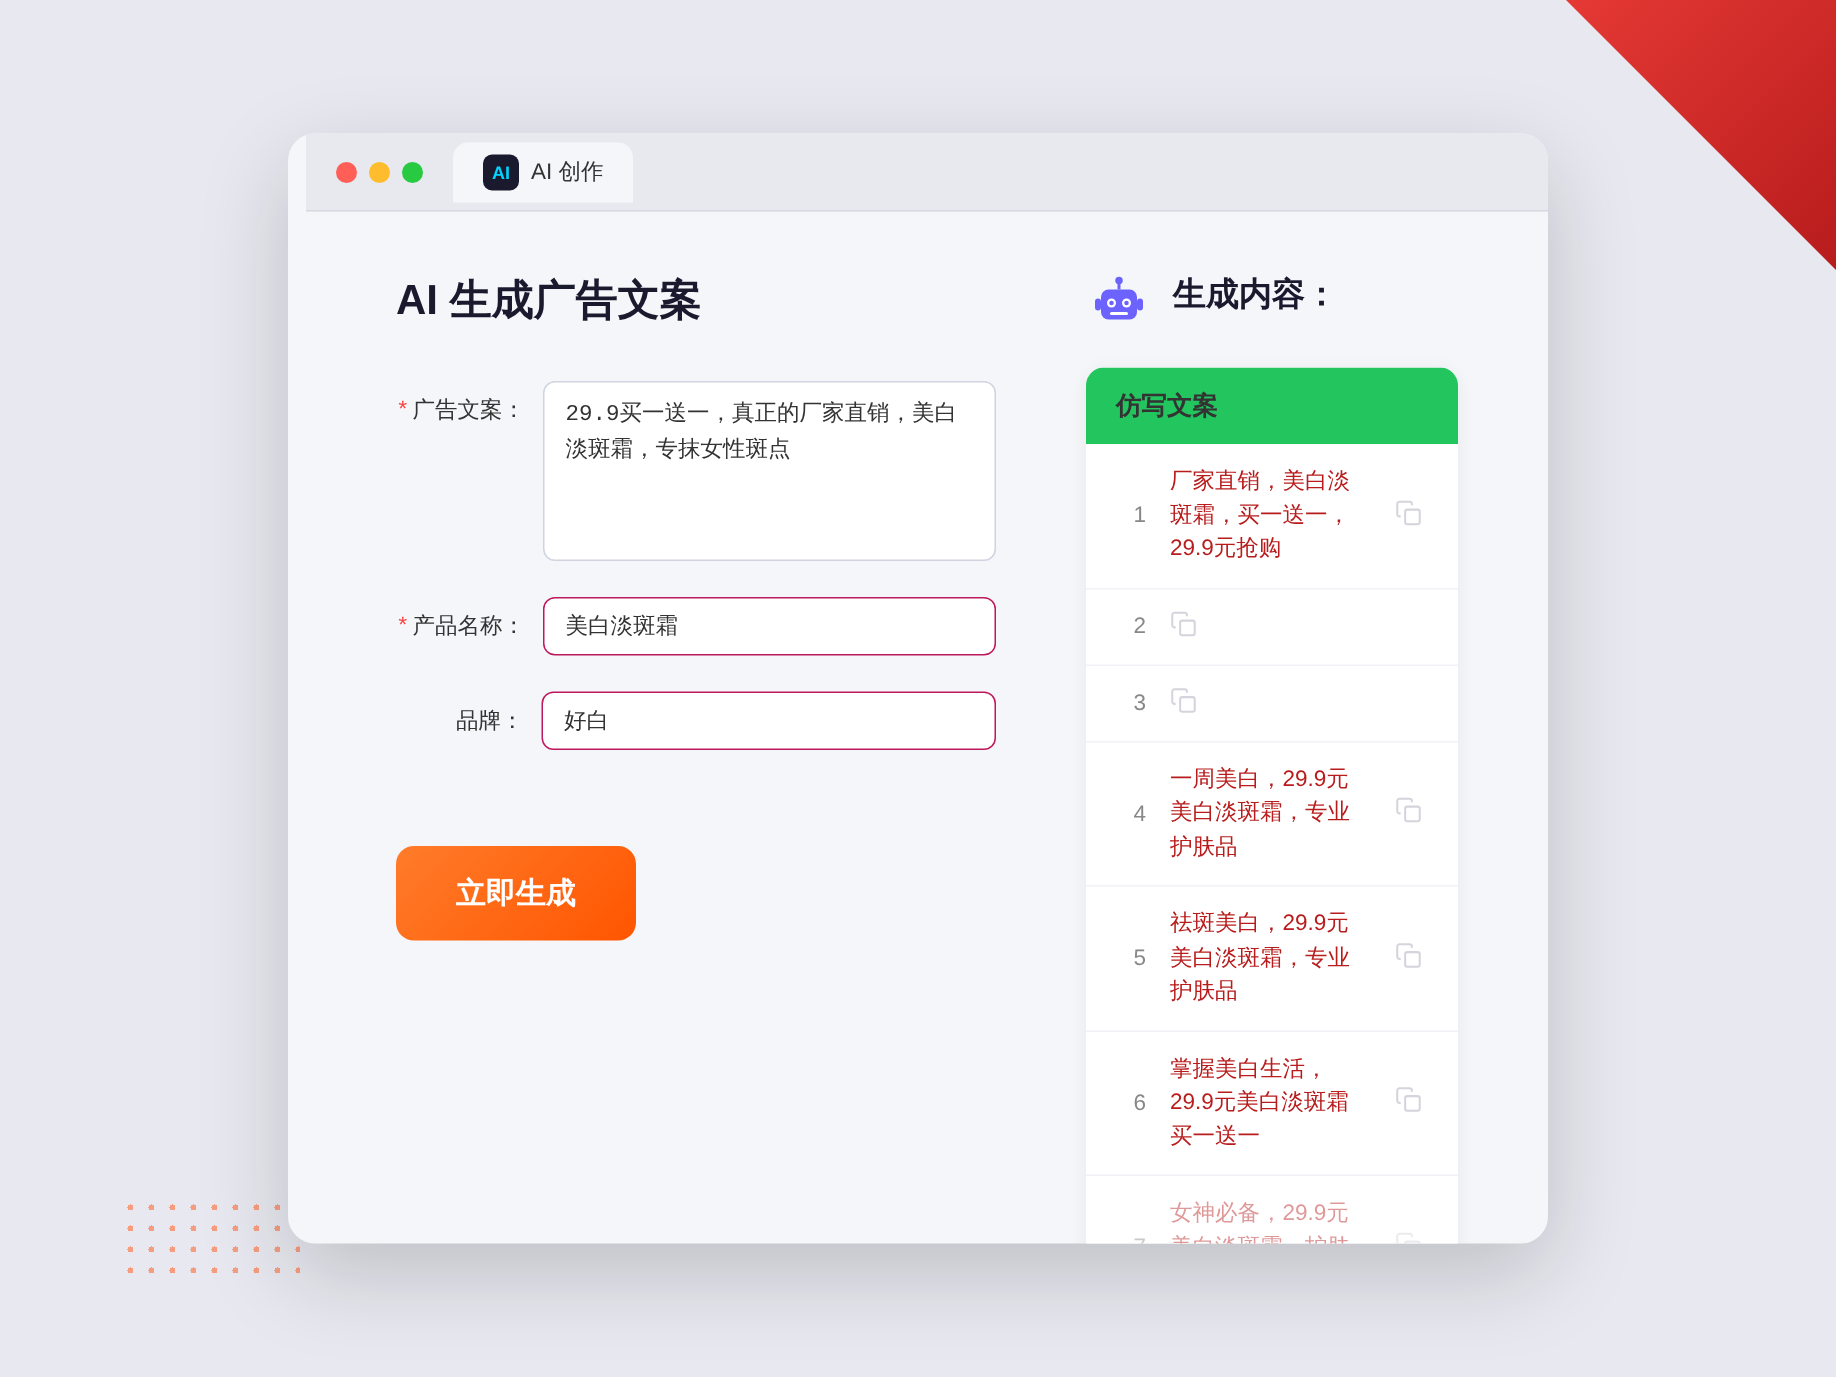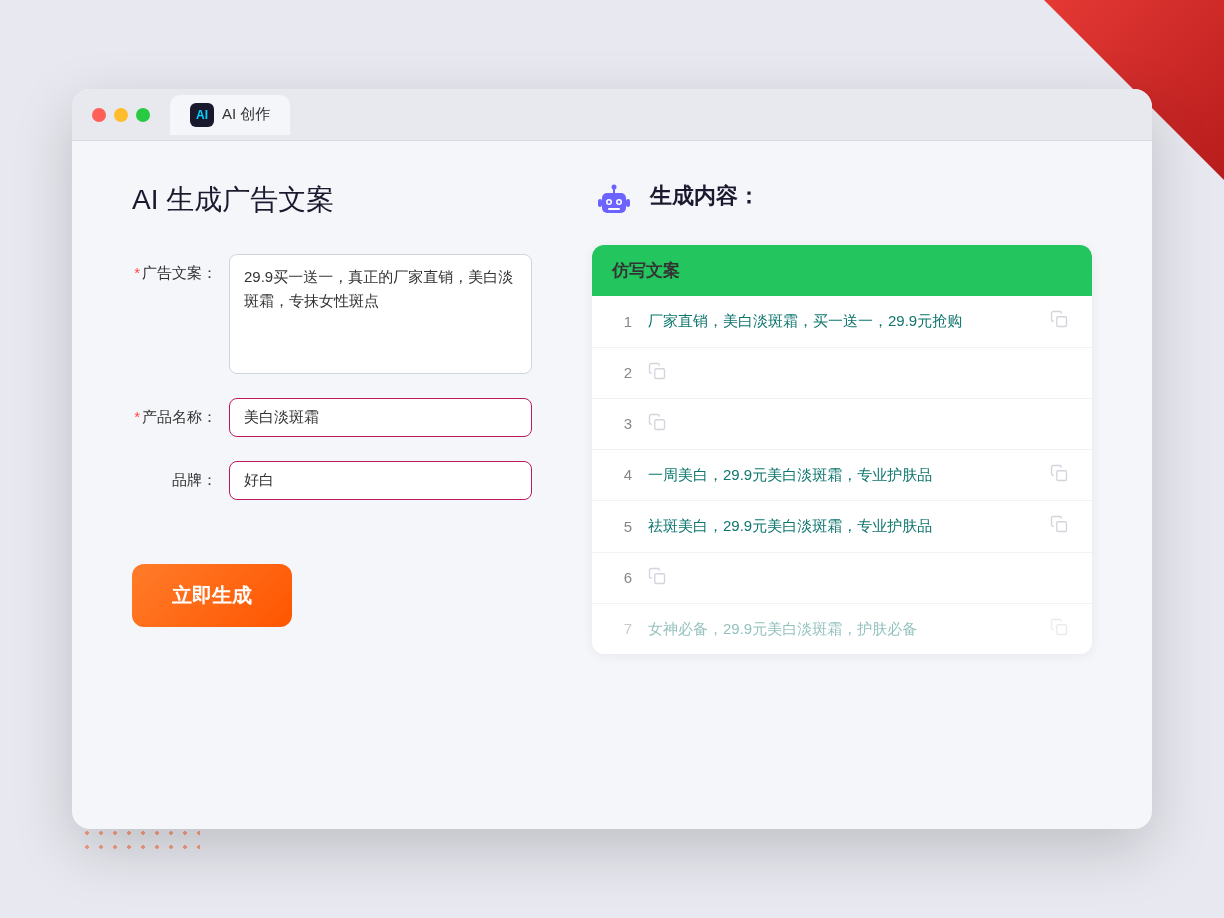--- a/index.html
+++ b/index.html
@@ -35,28 +35,29 @@
       width: 120px;
       height: 60px;
       background-image: radial-gradient(circle, #ff6b35 2px, transparent 2px);
       background-size: 14px 14px;
       opacity: 0.6;
       z-index: 0;
     }
 
     
     .browser-window {
-      width: 1080px;
+      width: 840px;
       height: 740px;
       background: #f5f6fa;
       border-radius: 18px;
       box-shadow: 0 20px 60px rgba(0,0,0,0.18);
       overflow: hidden;
       position: relative;
       z-index: 1;
+      padding-left: 12px;
     }
 
     
     .title-bar {
       background: #e8e9ef;
       height: 52px;
       display: flex;
       align-items: center;
       padding: 0 20px;
       border-bottom: 1px solid #d8d9e0;
@@ -114,30 +115,31 @@
       gap: 60px;
     }
 
     
     .left-panel {
       flex: 0 0 400px;
     }
 
     .page-title {
       font-size: 28px;
-      font-weight: 400;
+      font-weight: 700;
       color: #1a1a2e;
       margin-bottom: 35px;
     }
 
     .form-group {
       display: flex;
       align-items: flex-start;
       margin-bottom: 24px;
       gap: 12px;
+      font-family: Liberation Mono, monospace;
     }
 
     .form-label {
       font-size: 15px;
       color: #333;
       white-space: nowrap;
       padding-top: 10px;
       min-width: 85px;
       text-align: right;
     }
@@ -252,21 +254,21 @@
     .row-num {
       font-size: 15px;
       color: #888;
       min-width: 20px;
       text-align: right;
     }
 
     .row-text {
       flex: 1;
       font-size: 15px;
-      color: #0f766e;
+      color: #b91c1c;
       line-height: 1.5;
     }
 
     .copy-icon {
       width: 22px;
       height: 22px;
       color: #aab;
       flex-shrink: 0;
       cursor: pointer;
     }
@@ -395,20 +397,21 @@
             <div class="table-row">
               <span class="row-num">5</span>
               <span class="row-text">祛斑美白，29.9元美白淡斑霜，专业护肤品</span>
               <span class="copy-icon"><svg class="copy-icon-svg" viewBox="0 0 24 24" fill="none" stroke="#aab" stroke-width="1.8" xmlns="http://www.w3.org/2000/svg">
     <rect x="9" y="9" width="13" height="13" rx="2" stroke="#aab"></rect>
     <path d="M5 15H4a2 2 0 0 1-2-2V4a2 2 0 0 1 2-2h9a2 2 0 0 1 2 2v1" stroke="#aab"></path>
   </svg></span>
             </div>
             <div class="table-row">
               <span class="row-num">6</span>
+              <span class="row-text">掌握美白生活，29.9元美白淡斑霜买一送一</span>
               <span class="copy-icon"><svg class="copy-icon-svg" viewBox="0 0 24 24" fill="none" stroke="#aab" stroke-width="1.8" xmlns="http://www.w3.org/2000/svg">
     <rect x="9" y="9" width="13" height="13" rx="2" stroke="#aab"></rect>
     <path d="M5 15H4a2 2 0 0 1-2-2V4a2 2 0 0 1 2-2h9a2 2 0 0 1 2 2v1" stroke="#aab"></path>
   </svg></span>
             </div>
             <div class="table-row muted">
               <span class="row-num">7</span>
               <span class="row-text">女神必备，29.9元美白淡斑霜，护肤必备</span>
               <span class="copy-icon"><svg class="copy-icon-svg" viewBox="0 0 24 24" fill="none" stroke="#aab" stroke-width="1.8" xmlns="http://www.w3.org/2000/svg">
     <rect x="9" y="9" width="13" height="13" rx="2" stroke="#aab"></rect>

